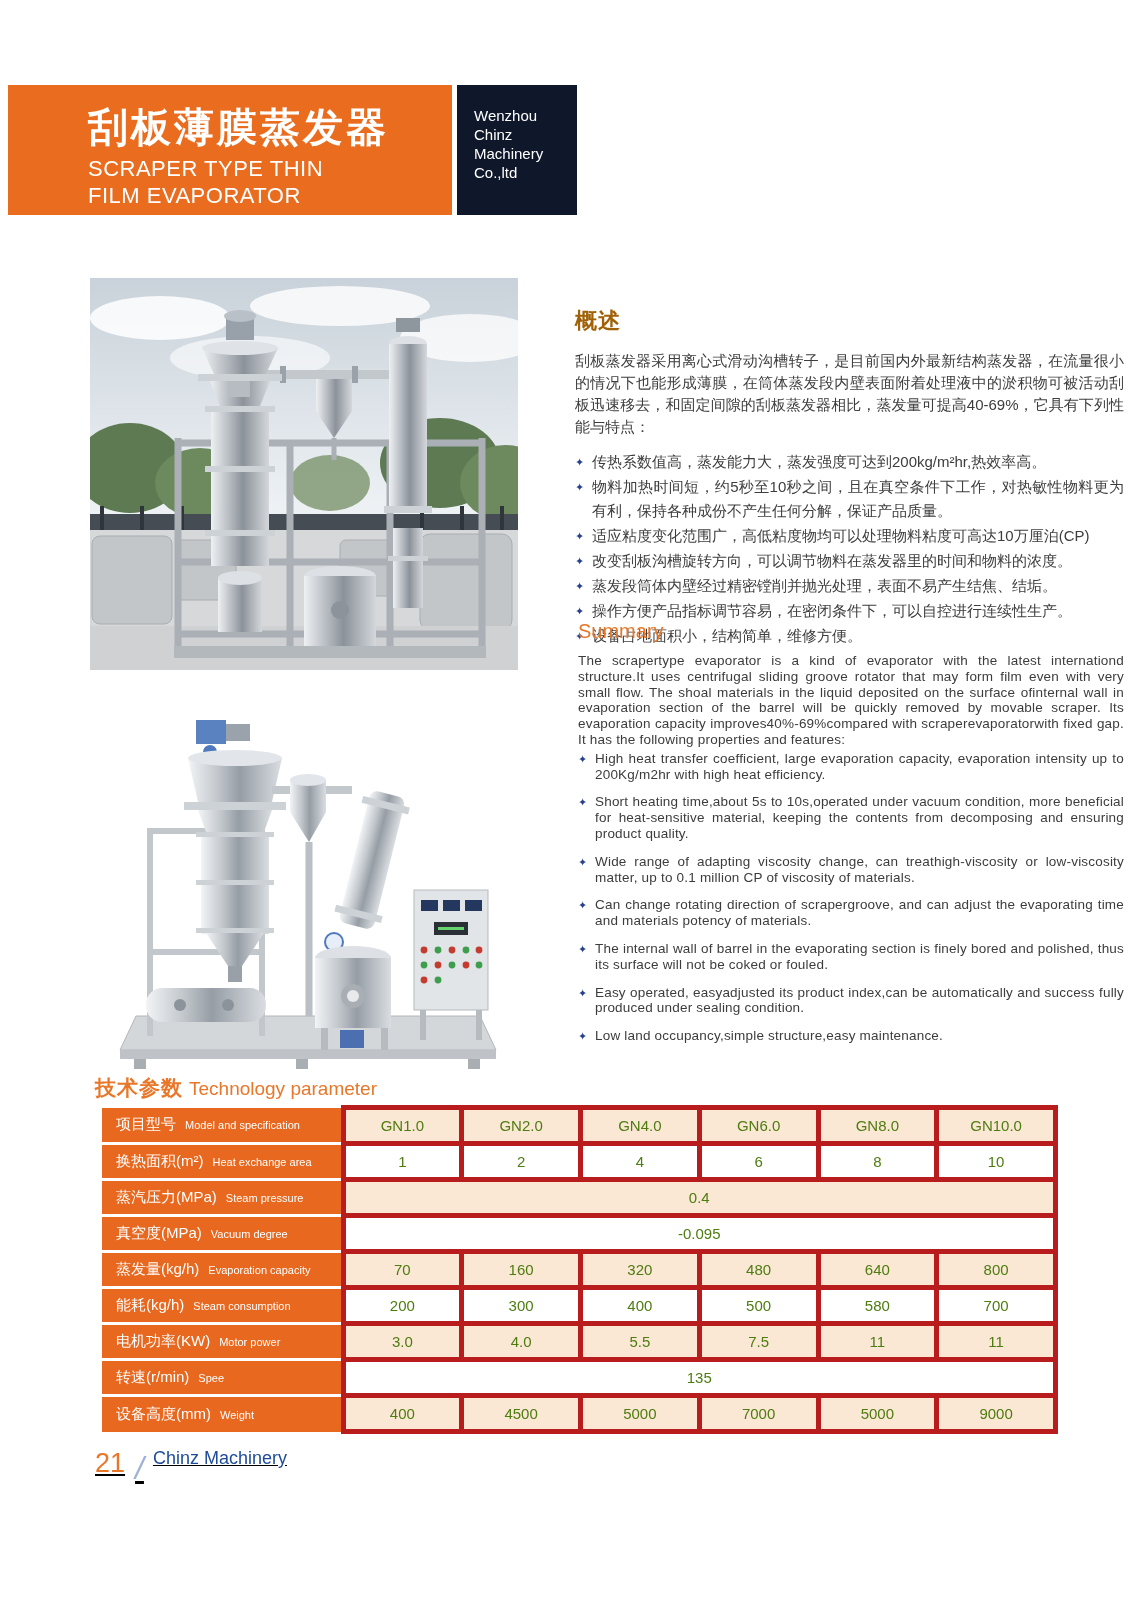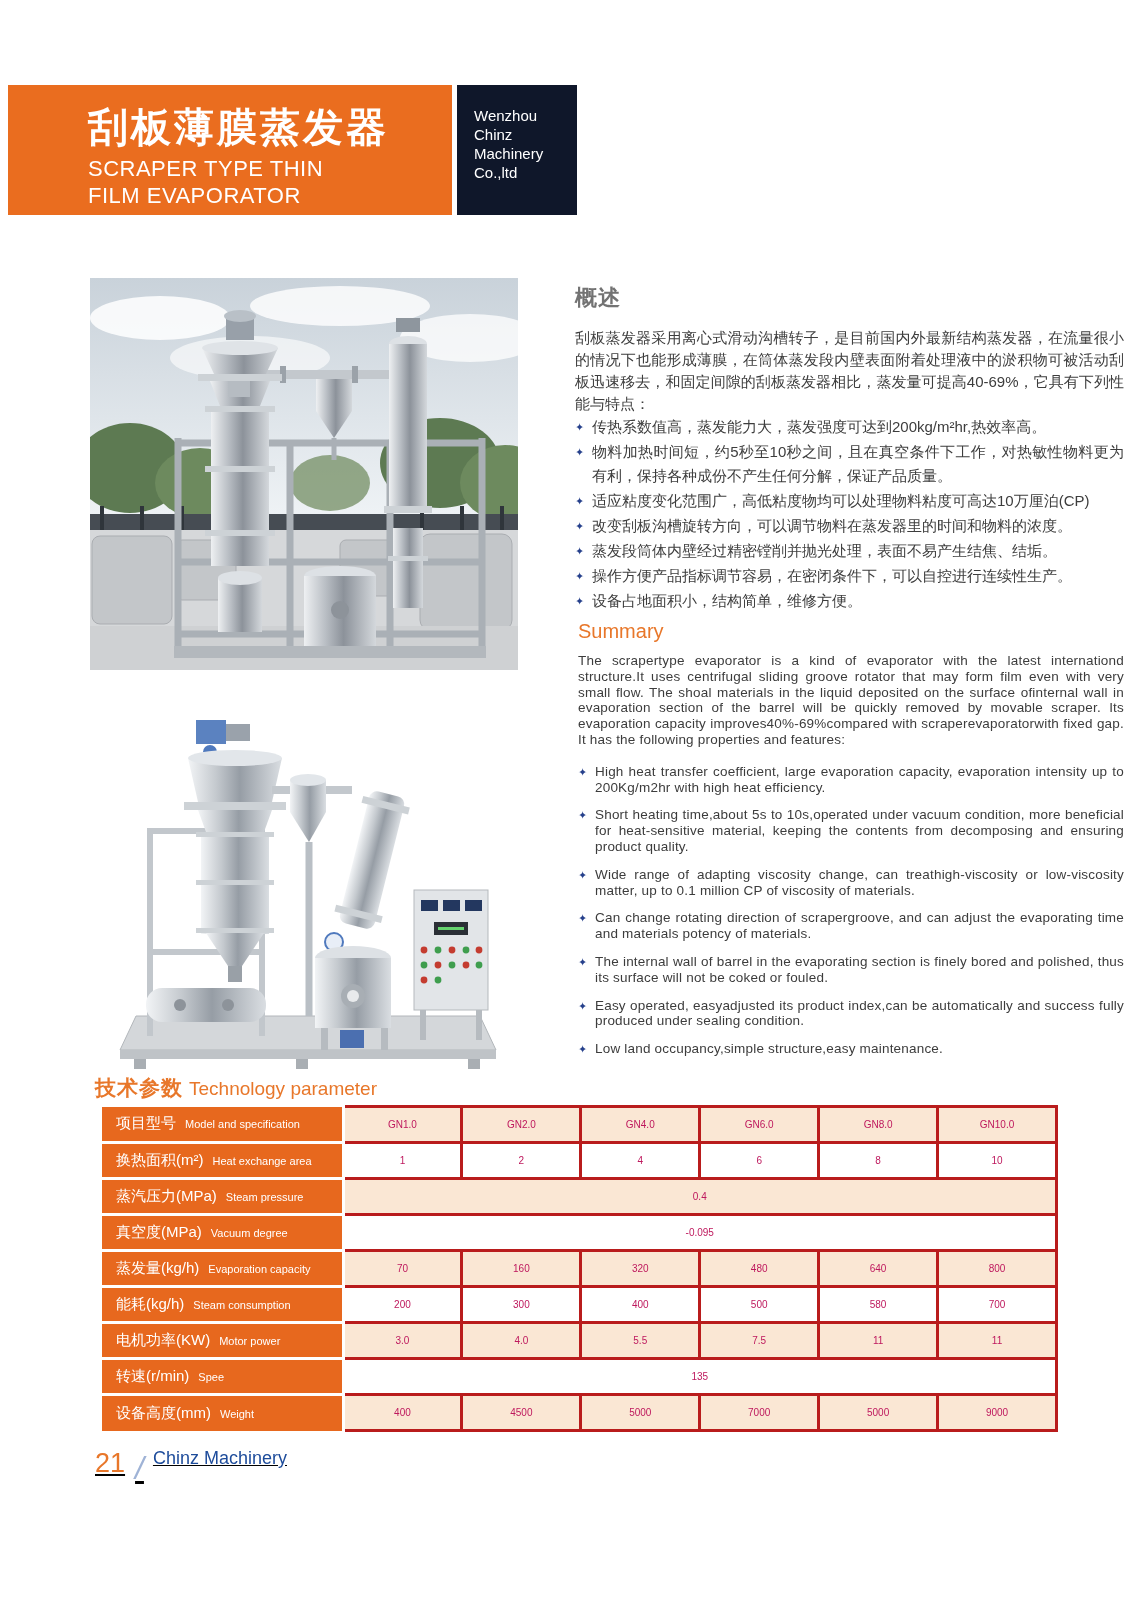--- a/index.html
+++ b/index.html
@@ -14,46 +14,46 @@
   .companybox { position:absolute; left:457px; top:85px; width:120px; height:130px; background:#0f172a; color:#fff; padding:21px 14px 0 17px; }
   .companybox .cname { font-size:15px; line-height:19px; }
 
   
   .photo1 { position:absolute; left:90px; top:278px; width:428px; height:392px; }
   .photo2 { position:absolute; left:100px; top:700px; width:410px; height:375px; }
   .photo1 svg, .photo2 svg { width:100%; height:100%; display:block; }
 
   
   .overview { position:absolute; left:575px; top:283px; width:549px; color:#3d3d3d; }
-  .sec-h-zh { color:#737373; font-size:22px; font-weight:bold; letter-spacing:1px; margin-bottom:14px; }
+  .sec-h-zh { color:#a16207; font-size:22px; font-weight:bold; letter-spacing:1px; margin-bottom:14px;margin-top:23px; }
   .overview .para { font-size:15px; line-height:22px; text-align:justify; }
-  .blist { list-style:none; margin-top:0; }
+  .blist { list-style:none; margin-top:12px; }
   .blist li { position:relative; padding-left:17px; text-align:justify; }
   .blist li::before { content:"✦"; position:absolute; left:0; top:0; color:#27418c; font-size:11px; }
   .zh-blist li { font-size:15px; line-height:24px; margin-bottom:1px; }
 
   
   .summary { position:absolute; left:578px; top:620px; width:546px; color:#3c3c3c; }
   .sec-h-en { color:#e8772a; font-size:20px; margin-bottom:10px; }
   .summary .para { font-size:13.5px; line-height:15.8px; text-align:justify; letter-spacing:0.2px; }
-  .en-blist { margin-top:16px; }
+  .en-blist { margin-top:3px; }
   .en-blist li { font-size:13.5px; line-height:15.8px; margin-bottom:12px; letter-spacing:0.2px; }
   .en-blist li::before { top:1px; }
 
   
   .params-heading { position:absolute; left:95px; top:1074px; white-space:nowrap; }
   .params-heading .h-zh { color:#e8772a; font-size:21px; font-weight:bold; letter-spacing:1px; }
   .params-heading .h-en { color:#e8772a; font-size:19px; margin-left:6px; }
   table.params { position:absolute; left:102px; top:1105px; width:956px; border-collapse:collapse; table-layout:fixed; }
   table.params td { height:36px; }
   td.lbl { width:241px; background:#e7681e; color:#fff; padding-left:14px; border-bottom:3px solid #fff; border-right:3px solid #fff; white-space:nowrap; }
   tr:last-child td.lbl { border-bottom:none; }
   td.lbl .zh { font-size:15px; }
   td.lbl .en { font-size:11px; margin-left:9px; }
-  td.val { border:3px solid #b91c1c; text-align:center; font-size:10px; color:#be185d; }
+  td.val { border:5px solid #b91c1c; text-align:center; font-size:15px; color:#4d7c0f; }
   td.peach { background:#fae7d4; }
   td.white { background:#ffffff; }
 
   
   .footer { position:absolute; left:95px; top:1448px; display:flex; align-items:flex-start;text-decoration:underline; }
   .footer .pageno { color:#e8772a; font-size:27px; }
   .footer .slash { color:#9fb3d6; font-size:32px; font-style:italic; margin:0 9px 0 10px; position:relative; top:2px; }
   .footer .brand { color:#1e4c9b; font-size:18px; }
 </style>
 </head>

